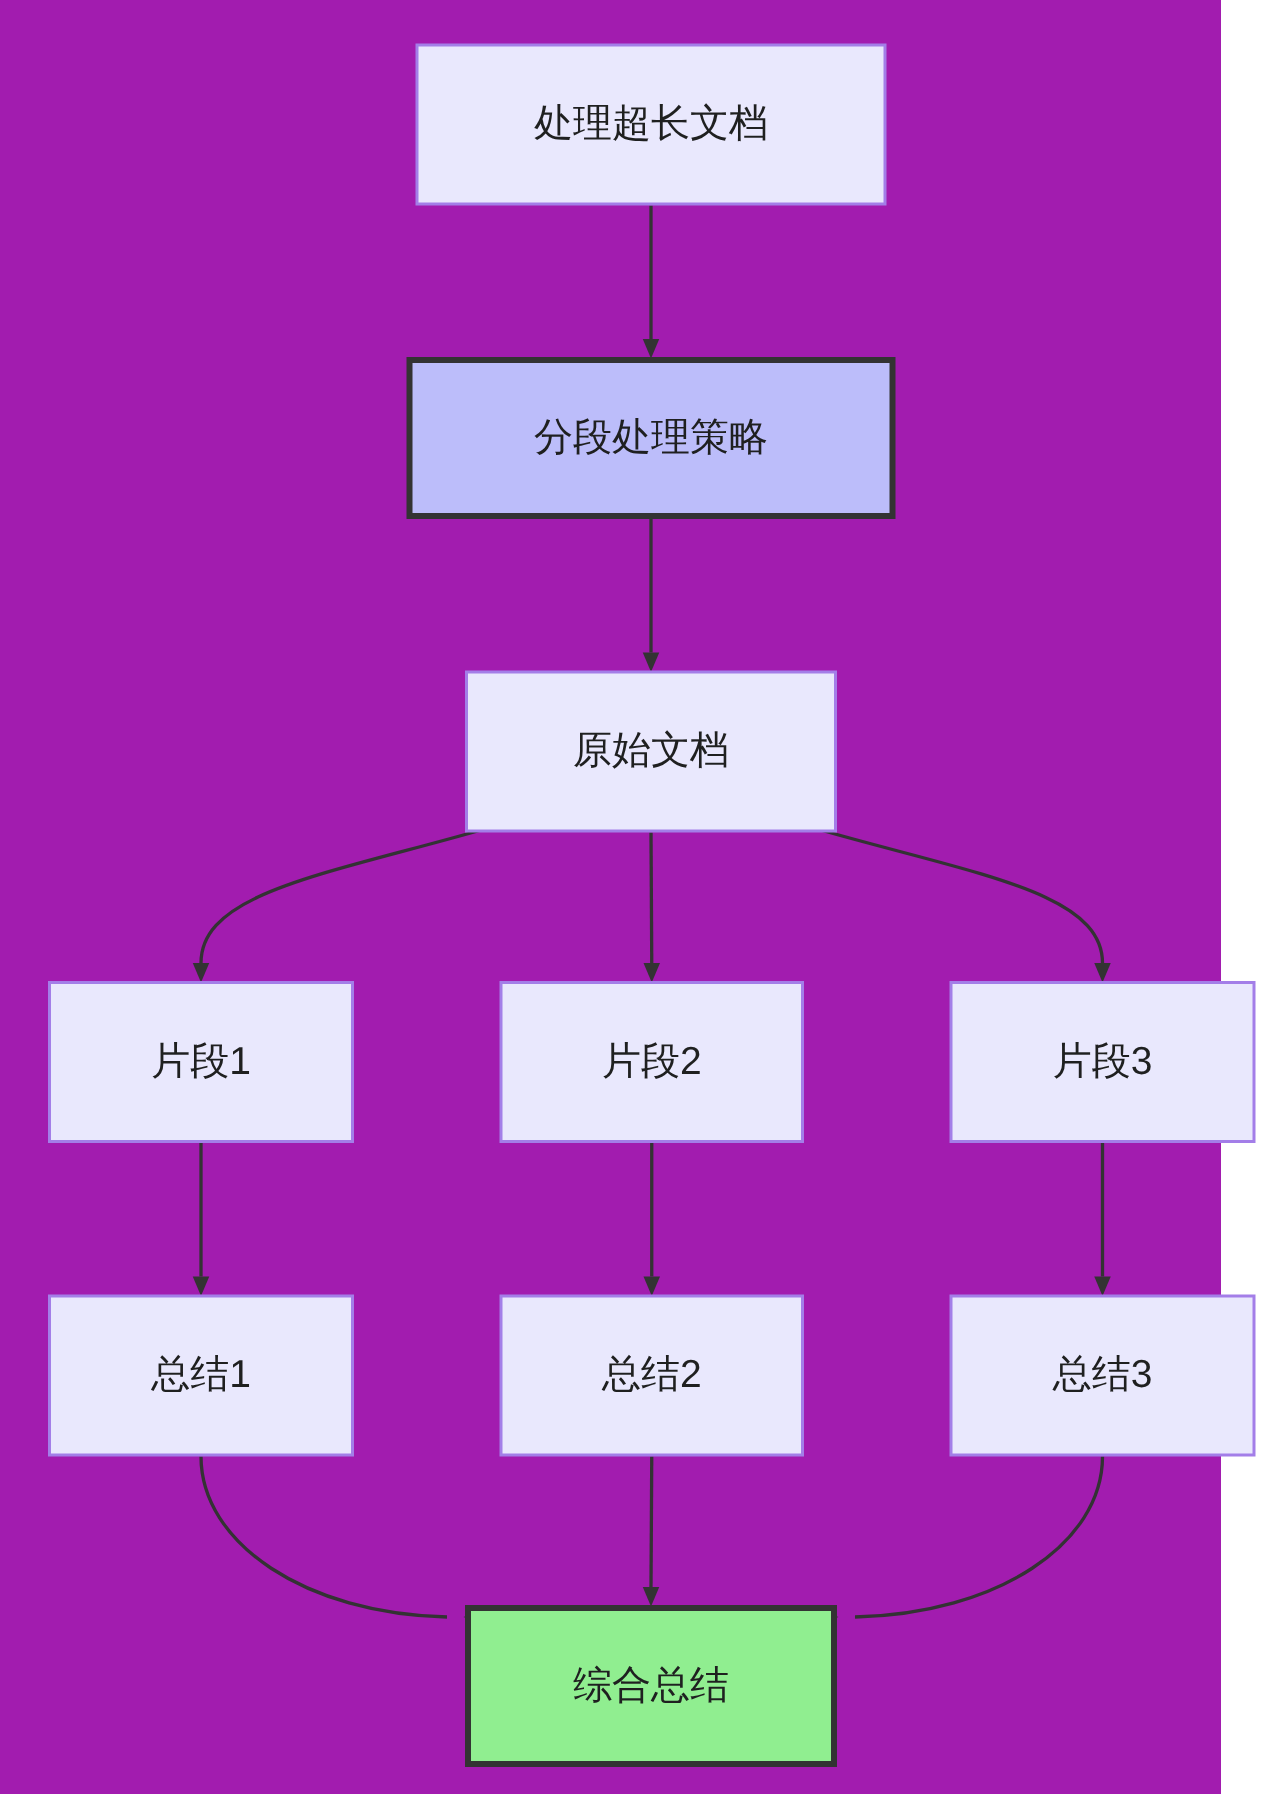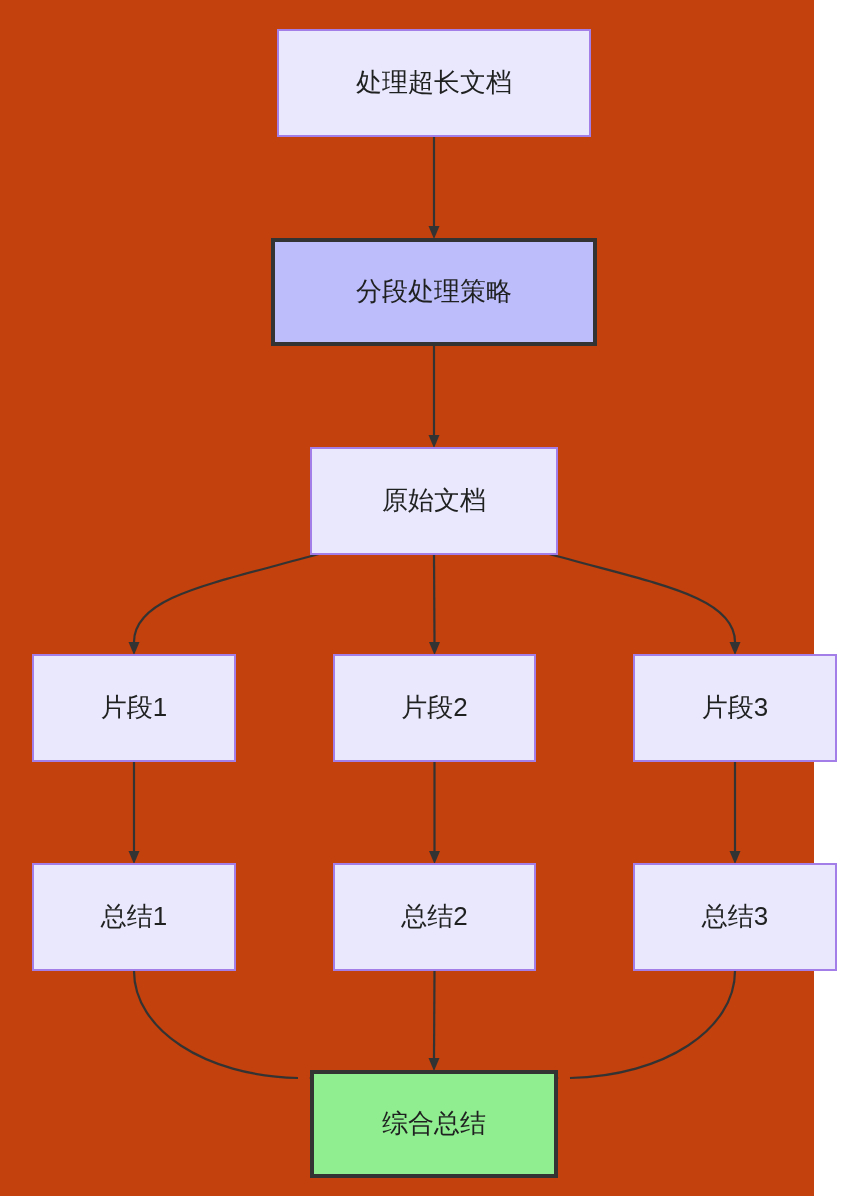--- a/index.html
+++ b/index.html
@@ -11,21 +11,21 @@
   body {
     width: 852px;
     height: 1196px;
     font-family: "Liberation Sans", "DejaVu Sans", sans-serif;
     overflow: hidden;
   }
   #diagram-root {
     position: relative;
     width: 814px;
     height: 1196px;
-    background: #c2410c;
+    background: #a21caf;
   }
   svg.flow {
     display: block;
     width: 852px;
     height: 1196px;
   }
   .node-rect {
     stroke-linejoin: miter;
   }
   .node-label {

